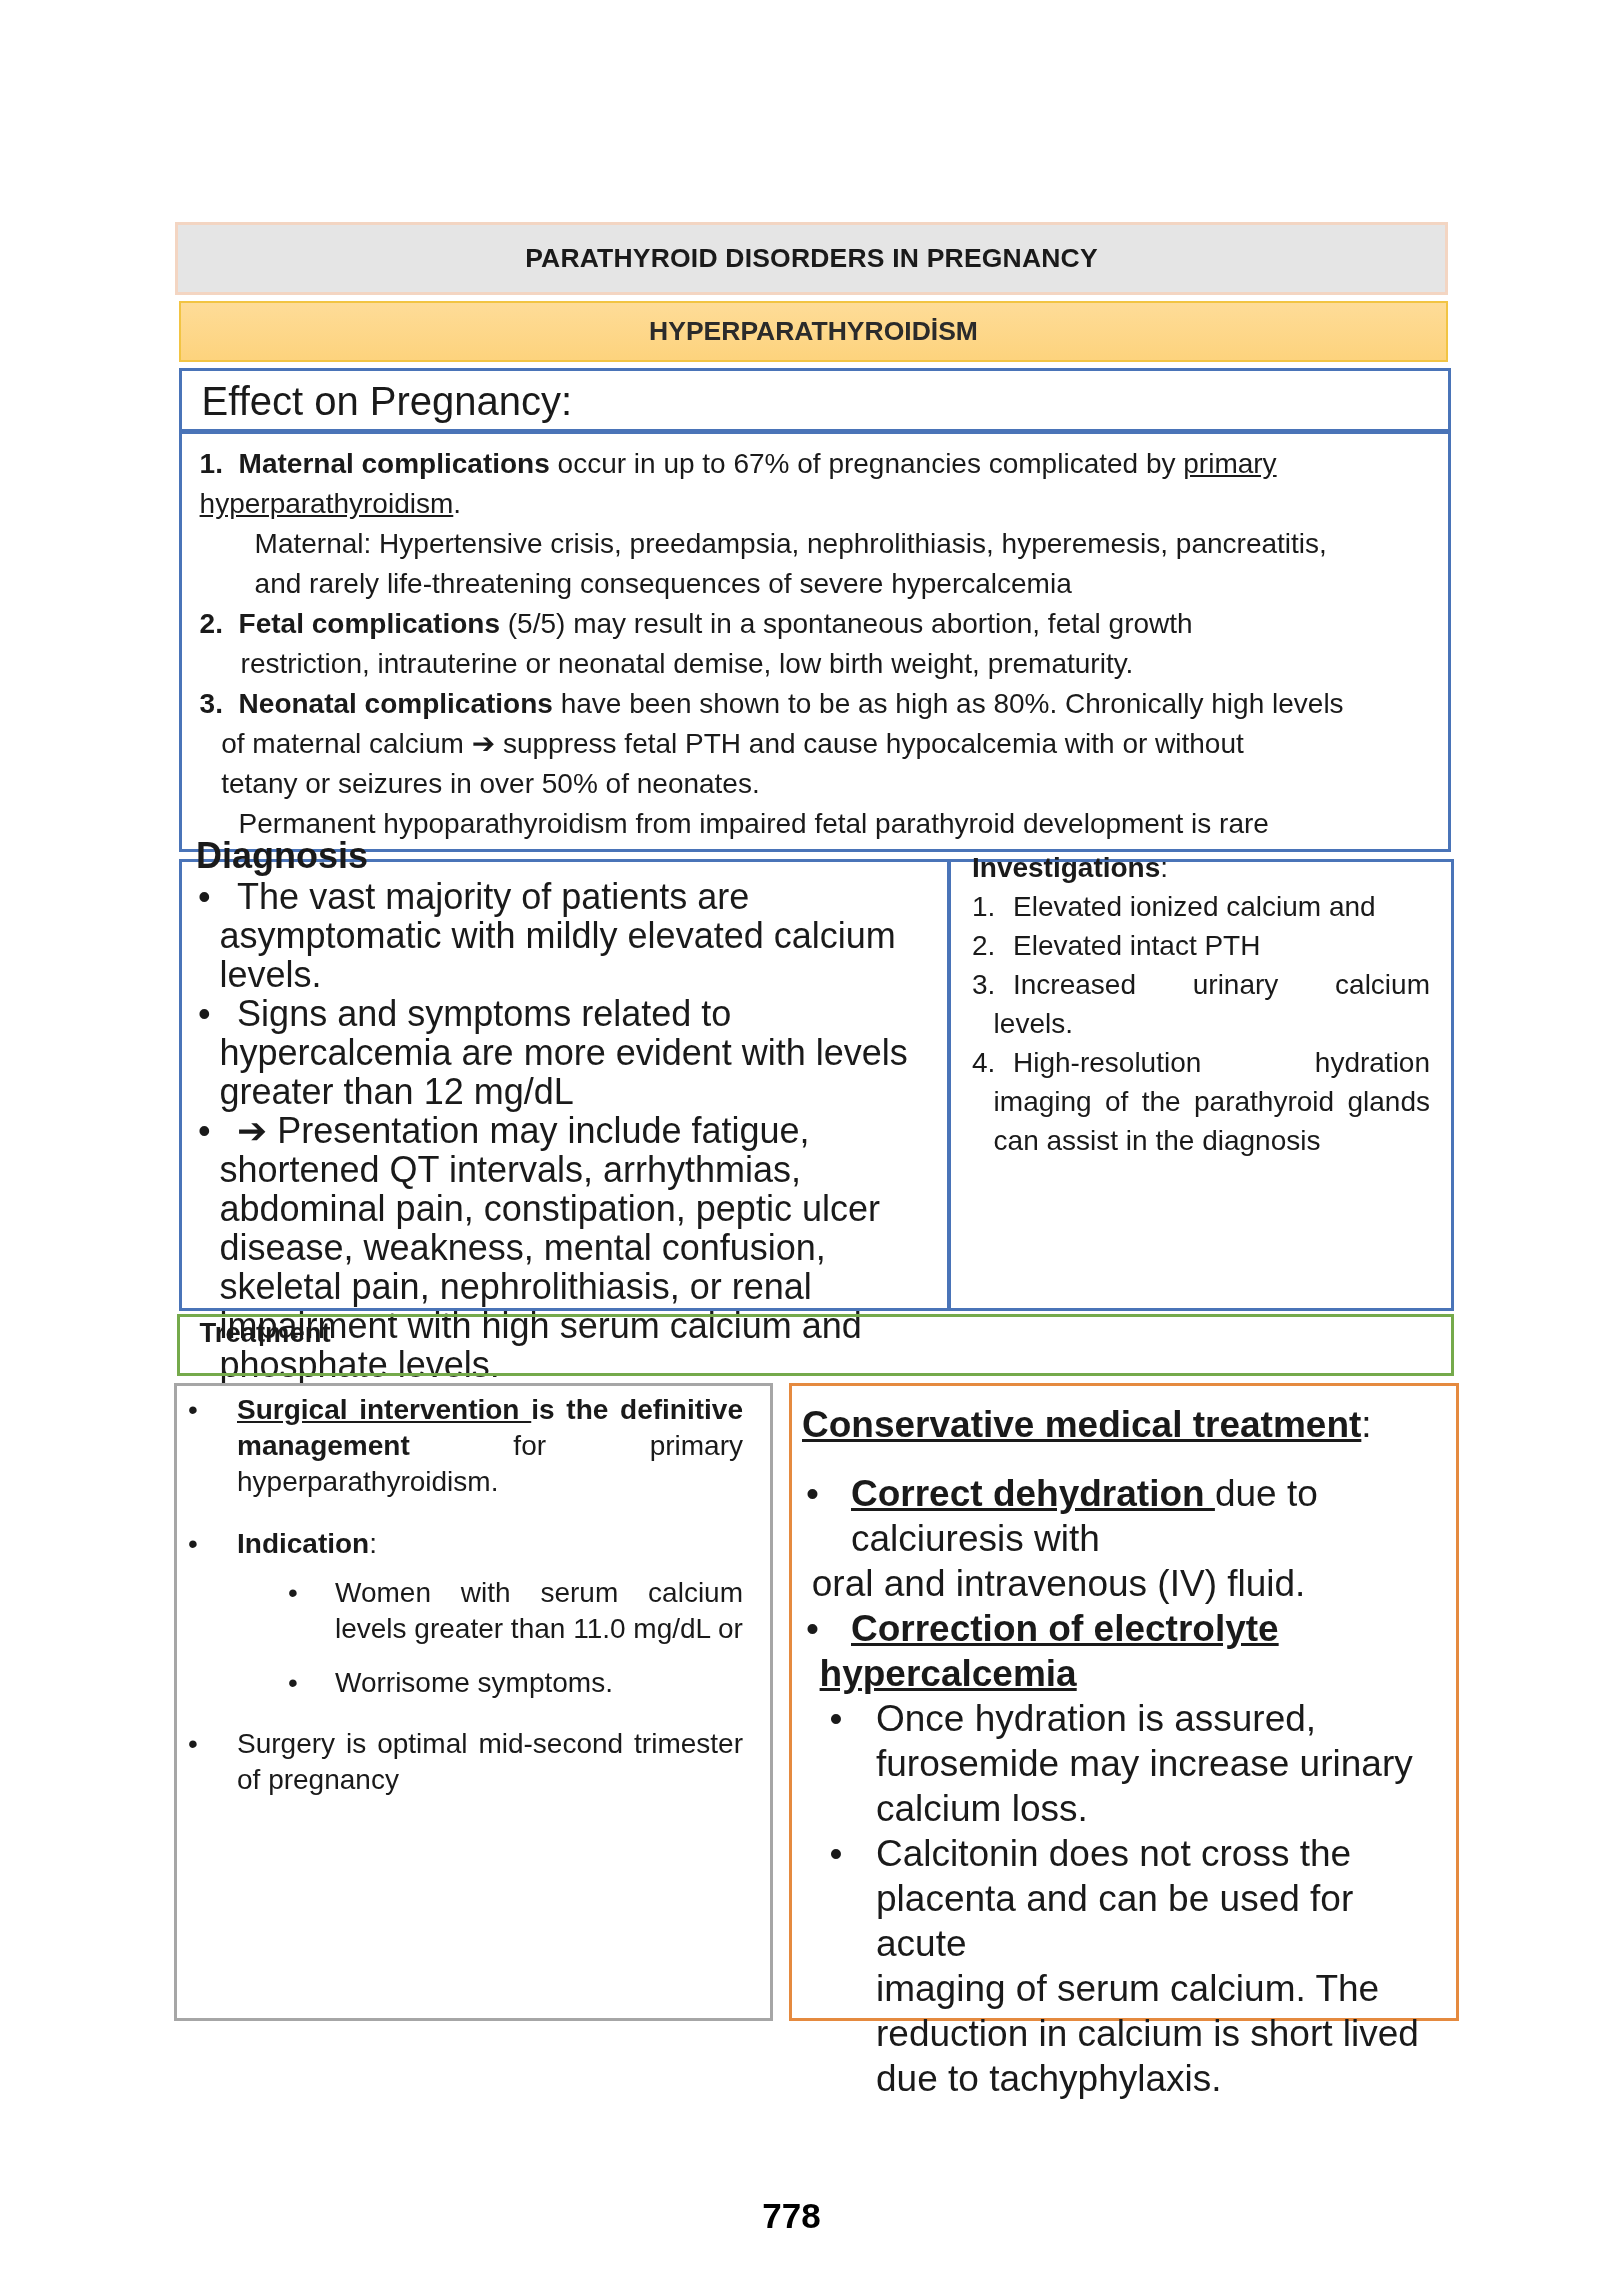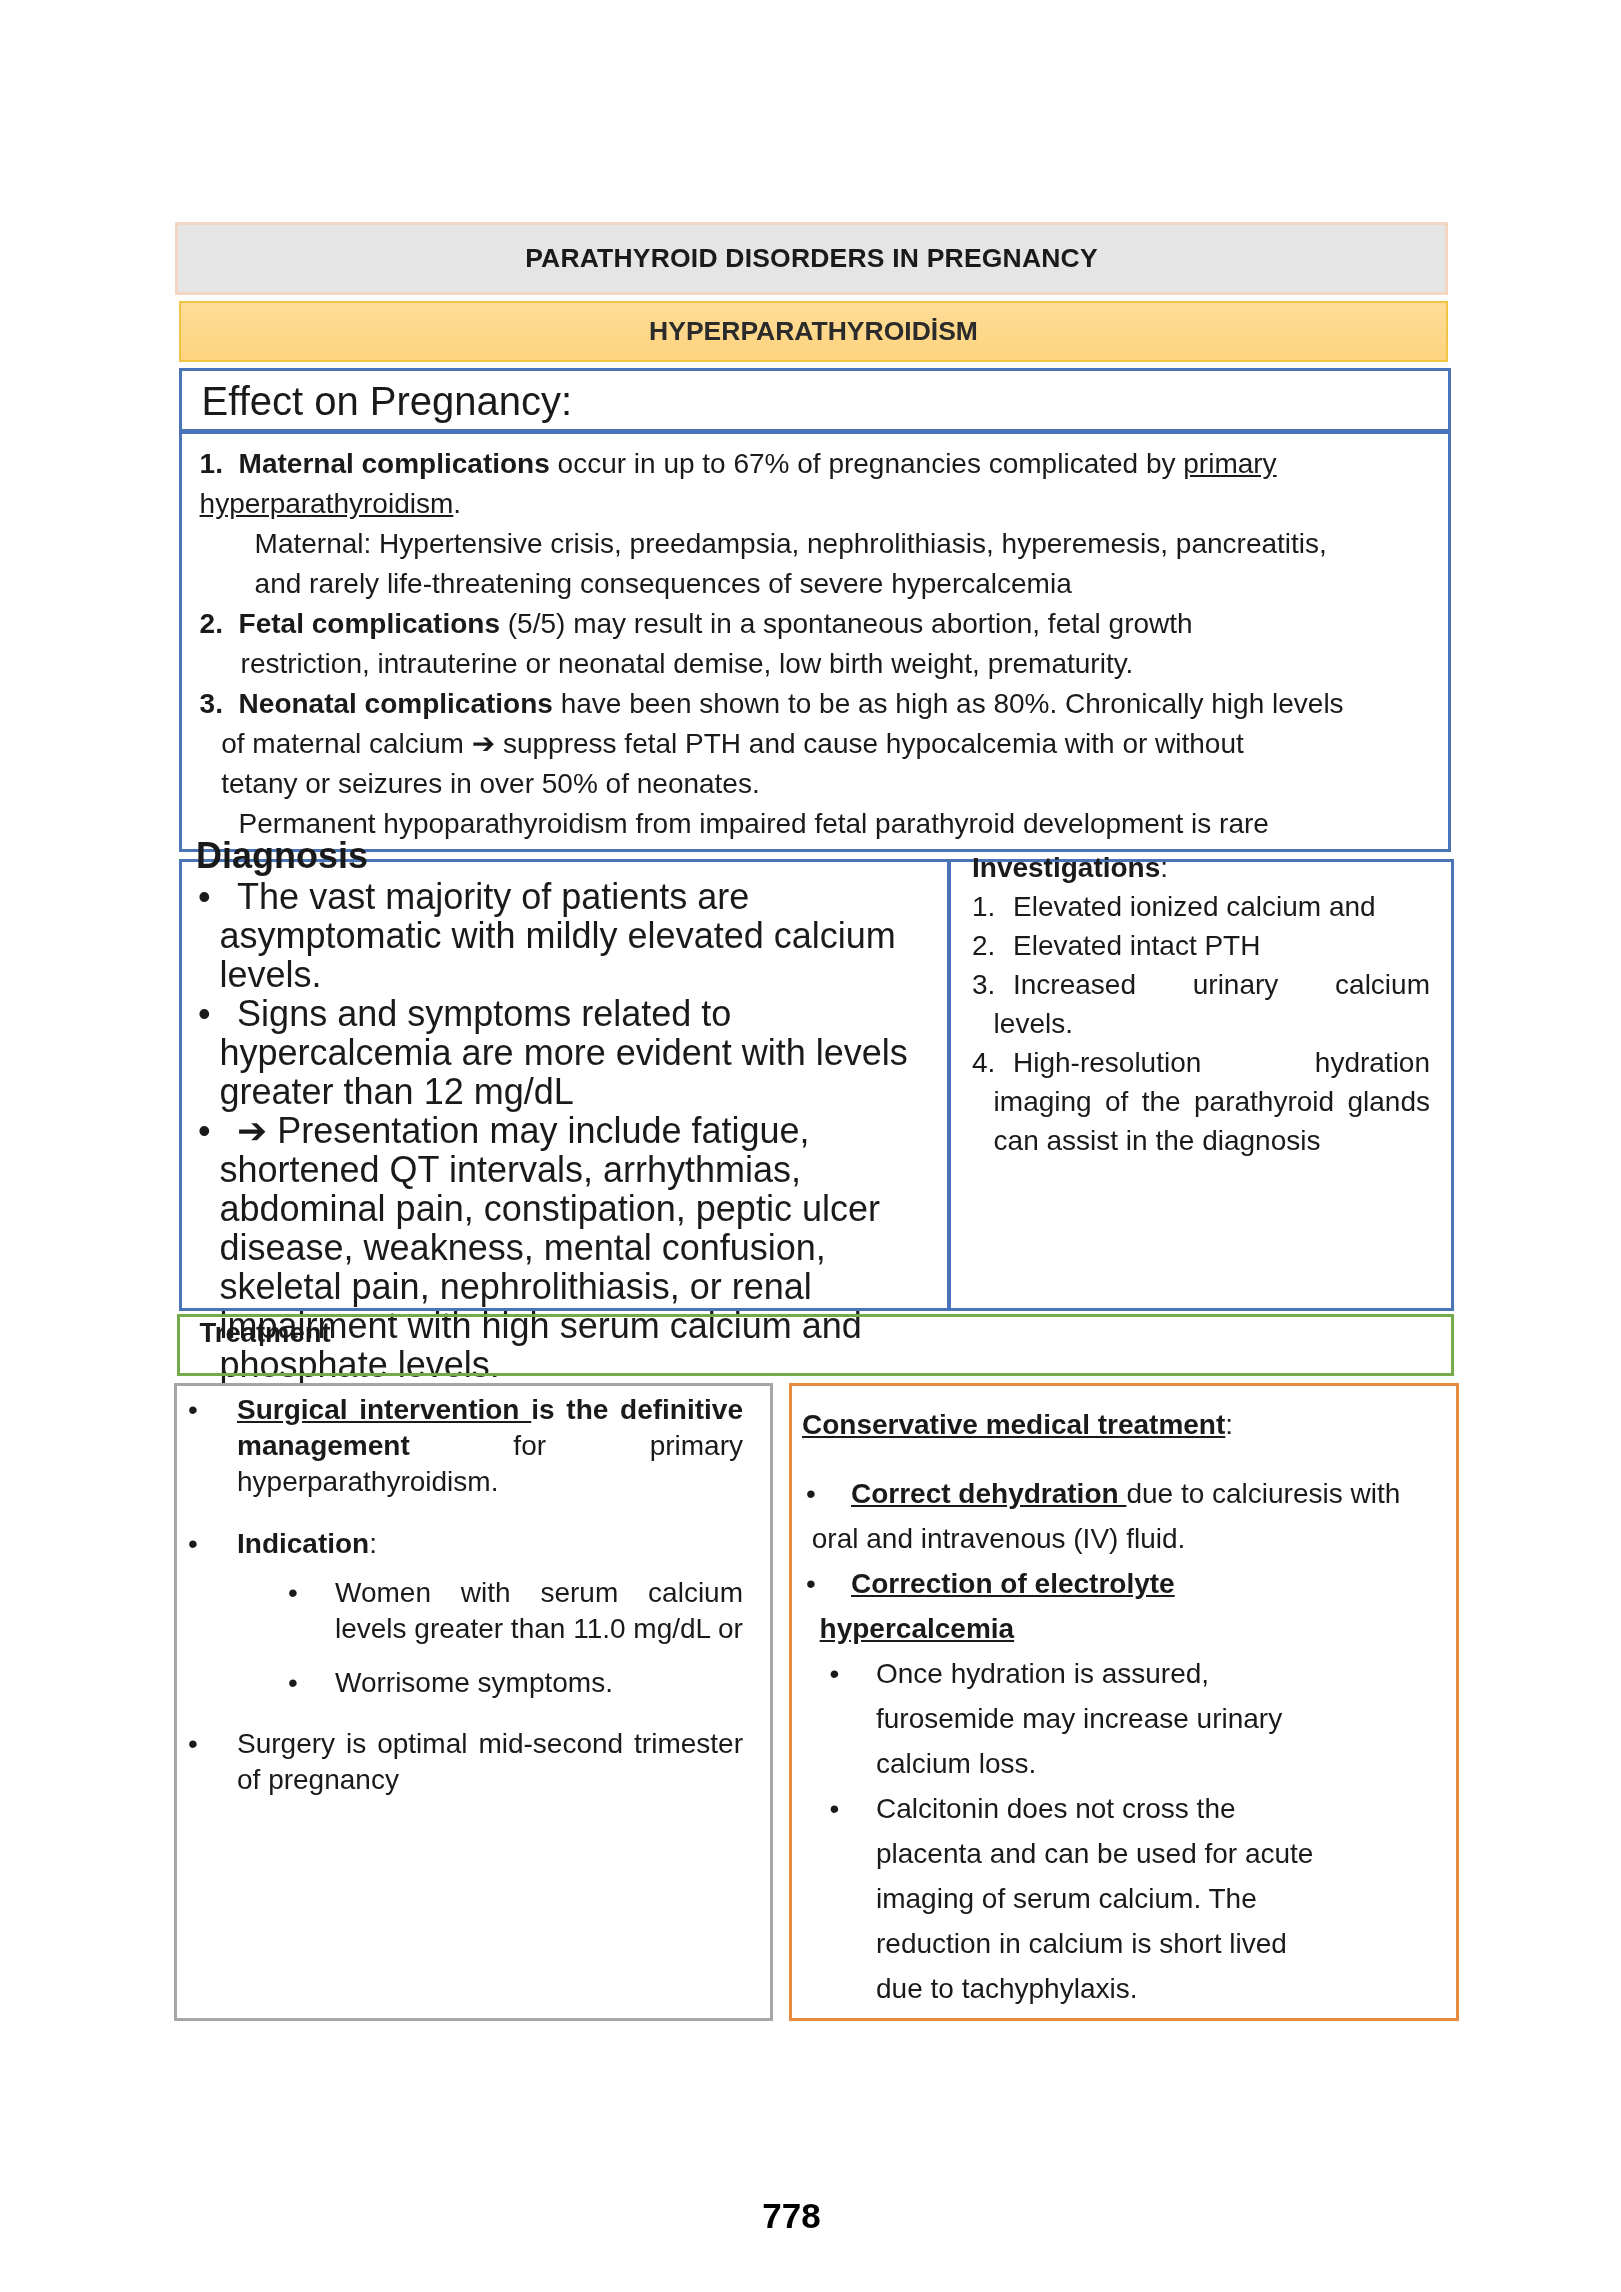--- a/index.html
+++ b/index.html
@@ -52,21 +52,21 @@
               border: 3.9px solid #a6a6a6; }
   .orange-box { left: 789px; top: 1383px; width: 670px; height: 638px;
                 border: 3.9px solid #e58a3f; }
 
   .surg { left: 184px; top: 1392px; width: 559px; font-size: 28px; line-height: 36px; }
   .s-item { position: relative; padding-left: 53px; margin-bottom: 25.5px; text-align: justify; }
   .s-item::before { content: "•"; position: absolute; left: 3.9px; top: 0; }
   .s-sub { position: relative; padding-left: 151px; margin-bottom: 17.6px; text-align: justify; }
   .s-sub::before { content: "•"; position: absolute; left: 104px; top: 0; }
 
-  .cons { left: 802px; top: 1402px; width: 647px; font-size: 28px; line-height: 45px; }
+  .cons { left: 802px; top: 1402px; width: 647px; font-size: 37px; line-height: 45px; }
   .cons .hd { font-weight: bold; text-decoration: underline; margin-bottom: 23.5px; }
   .c-item { position: relative; padding-left: 49px; }
   .c-item::before { content: "•"; position: absolute; left: 3.9px; top: 0; }
   .c-cont { padding-left: 9.8px; }
   .c-cont2 { padding-left: 17.6px; }
   .c-sub { position: relative; padding-left: 74px; }
   .c-sub::before { content: "•"; position: absolute; left: 27.4px; top: 0; }
 
   .page-num { left: 726px; top: 2196px; width: 131px; text-align: center;
               font-family: "Liberation Sans", sans-serif; font-weight: bold; font-size: 35px; color: #000; }

